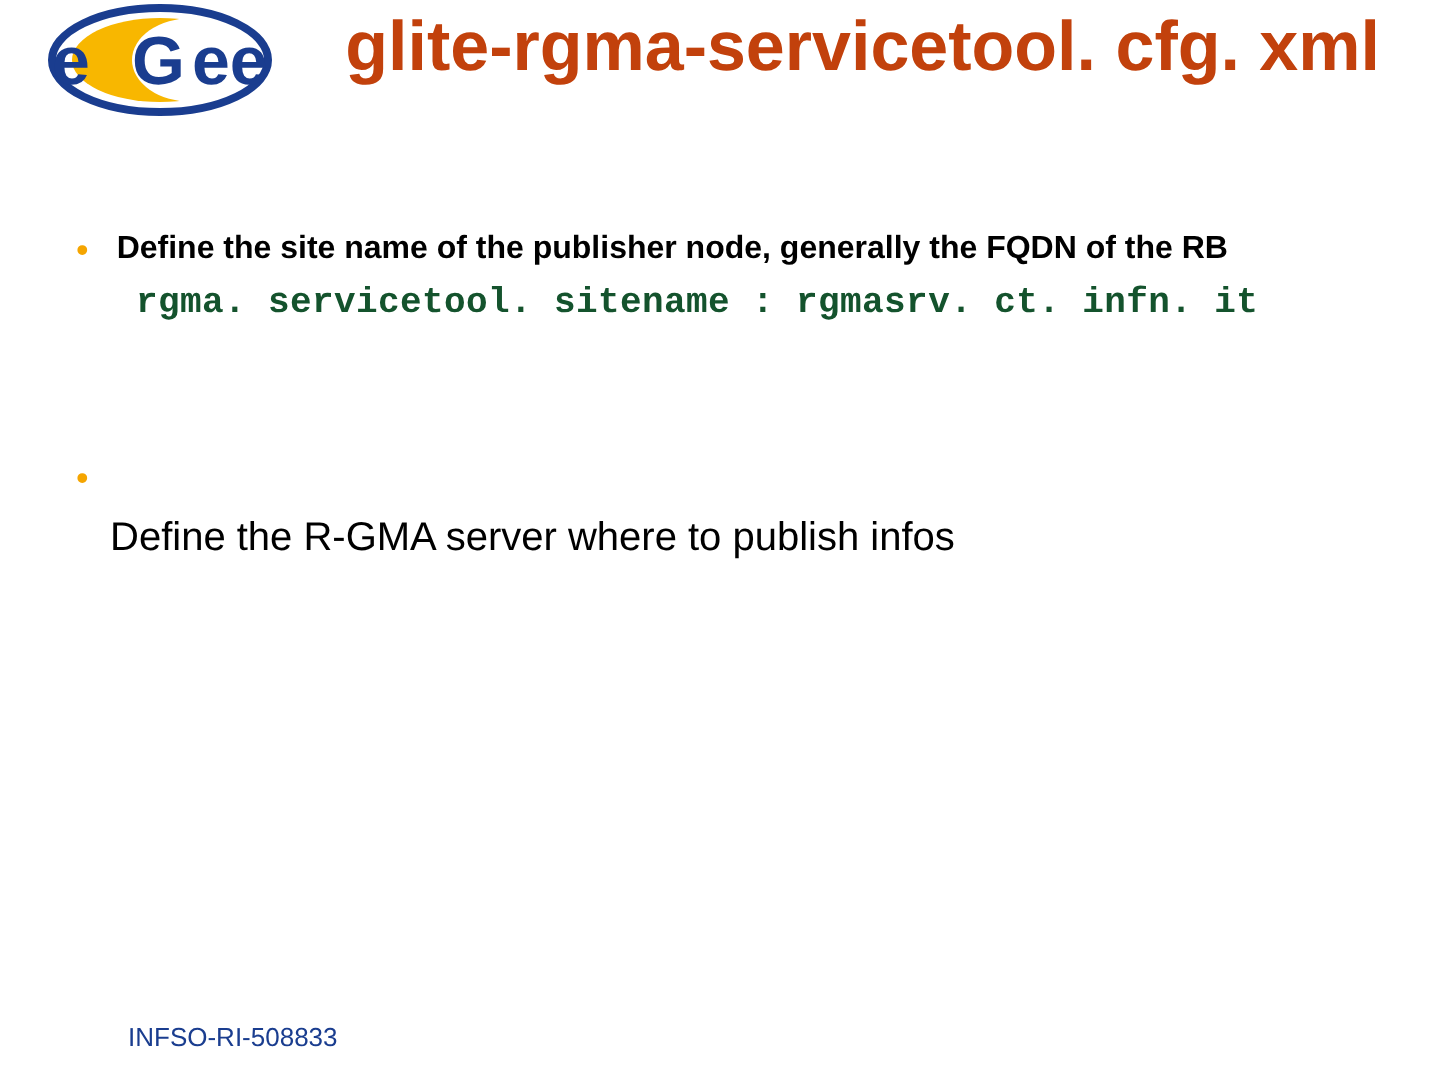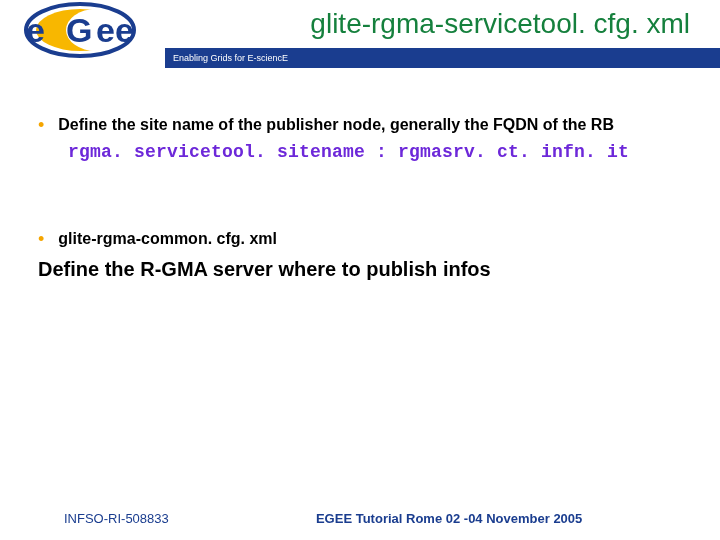--- a/index.html
+++ b/index.html
@@ -27,23 +27,23 @@
     left: 0;
     top: 0;
     width: 100%;
     height: 48px;
     display: flex;
     justify-content: flex-end;
     align-items: center;
     padding-right: 30px;
   }
   .title-text {
-    font-size: 28px;
-    color: #15803d;
-    font-weight: normal;
+    font-size: 35px;
+    color: #c2410c;
+    font-weight: bold;
   }
   .blue-stripe {
     position: absolute;
     left: 165px;
     top: 48px;
     right: 0;
     height: 20px;
     background: #1a3d8f;
     color: #fff;
     font-size: 9px;
@@ -65,30 +65,30 @@
     line-height: 26px;
   }
   .bullet-text {
     font-size: 16px;
     font-weight: bold;
     color: #000;
     line-height: 26px;
   }
   .nobullet-text {
     font-size: 20px;
-    font-weight: bold;
+    font-weight: normal;
     color: #000;
     line-height: 26px;
-    margin-left: 0;
+    margin-left: 17px;
   }
   .code-line {
     font-family: "Courier New", monospace;
     font-size: 18px;
     font-weight: bold;
-    color: #6d28d9;
+    color: #14532d;
     margin-left: 30px;
     margin-top: 1px;
     letter-spacing: 0.2px;
   }
   .gap { height: 64px; }
   .footer {
     position: absolute;
     bottom: 14px;
     left: 0;
     width: 100%;
@@ -122,38 +122,33 @@
     <ellipse cx="72" cy="28" rx="54" ry="26" fill="none" stroke="#1a3d8f" stroke-width="4"></ellipse>
     <ellipse cx="72" cy="28" rx="44" ry="21" fill="#f8b700"></ellipse>
     <ellipse cx="88" cy="28" rx="30" ry="21" fill="#fff"></ellipse>
     <text x="18" y="40" font-family="Arial" font-size="34" font-weight="bold" fill="#1a3d8f">e</text>
     <text x="58" y="40" font-family="Arial" font-size="34" font-weight="bold" fill="#1a3d8f">G</text>
     <text x="88" y="40" font-family="Arial" font-size="34" font-weight="bold" fill="#1a3d8f">ee</text>
   </svg>
   <div class="title-bar">
     <span class="title-text">glite-rgma-servicetool. cfg. xml</span>
   </div>
-  <div class="blue-stripe">
-    <span>Enabling Grids for E-sciencE</span>
-  </div>
 </div>
 
 <div class="content">
   <div class="bullet-row">
     <span class="bullet">•</span>
     <span class="bullet-text">Define the site name of the publisher node, generally the FQDN of the RB</span>
   </div>
   <div class="code-line">rgma. servicetool. sitename : rgmasrv. ct. infn. it</div>
 
   <div class="gap"></div>
 
   <div class="bullet-row">
     <span class="bullet">•</span>
-    <span class="bullet-text">glite-rgma-common. cfg. xml</span>
   </div>
   <div class="nobullet-text">Define the R-GMA server where to publish infos</div>
 </div>
 
 <div class="footer">
   <span class="footer-left">INFSO-RI-508833</span>
-  <span class="footer-center">EGEE Tutorial Rome 02 -04 November 2005</span>
   <span class="footer-right">19</span>
 </div>
 
 </body></html>

